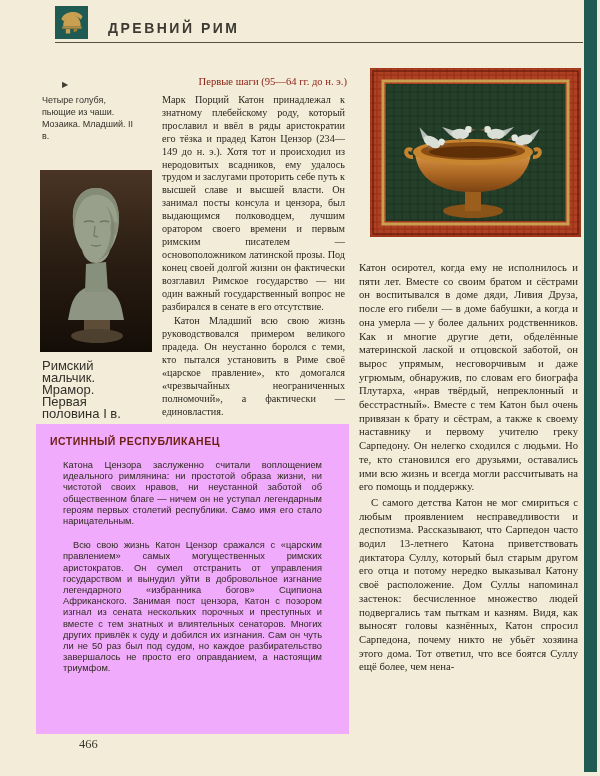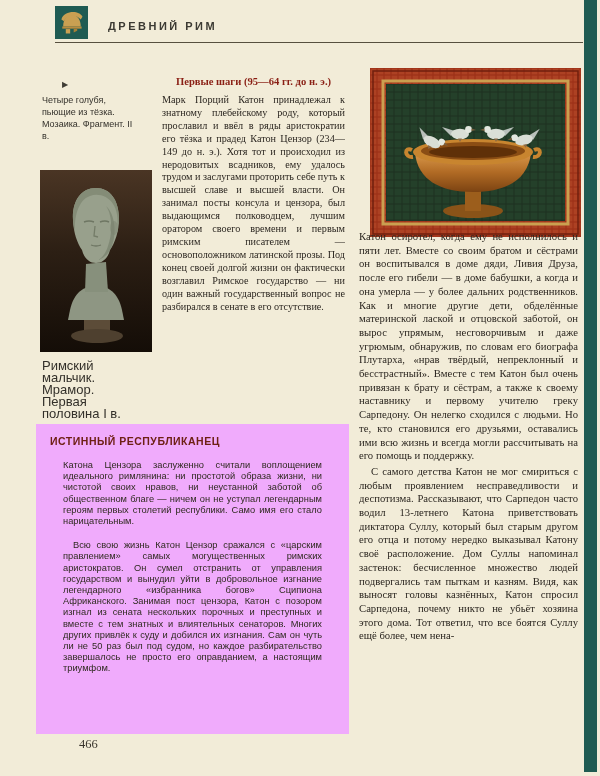--- a/index.html
+++ b/index.html
@@ -18,21 +18,21 @@
   .header-tile {
     position:absolute; left:55px; top:6px;
     width:33px; height:33px;
     background:#1f5b52;
     display:flex; align-items:center; justify-content:center;
   }
   .header-tile svg { width:29px; height:29px; }
   .chapter-title {
     position:absolute; left:108px; top:20px;
     font-family:"Liberation Sans", sans-serif;
-    font-size:11px; font-weight:bold;
+    font-size:14px; font-weight:bold;
     letter-spacing:2.5px;
     color:#3c3a33;
     text-transform:uppercase;
   }
   .header-rule {
     position:absolute; left:55px; top:42px;
     width:528px; height:1px;
     background:#57503f;
   }
   .caption-block {
@@ -53,39 +53,39 @@
   .bust-caption {
     position:absolute; left:42px; top:360px; width:98px;
     font-family:"Liberation Sans", sans-serif;
     font-size:13px; line-height:12px; color:#33302a;
   }
   .mid-col {
     position:absolute; left:160px; top:76px;
     width:187px; height:348px; overflow:hidden;
   }
   .article-heading {
-    margin:0 0 7px; text-align:center;
-    font-size:10.6px; font-weight:bold;
+    margin:0 0 7px; text-align:right;
+    font-size:10.6px; font-weight:normal;
     color:#8a1f14;
   }
   .body-text {
     margin:0 2px 2px;
     font-size:10.2px; line-height:12.9px;
     text-align:justify;
     color:#2b2620;
     text-indent:12px;
   }
   .body-text.first { text-indent:0; }
   .mosaic-figure {
     position:absolute; left:370px; top:68px;
     width:211px; height:169px; margin:0;
   }
   .mosaic-figure svg { width:100%; height:100%; display:block; }
   .right-col {
-    position:absolute; left:357px; top:230px;
+    position:absolute; left:357px; top:261px;
     width:223px; height:498px; overflow:hidden;
   }
   .right-col .body-text { font-size:10.7px; line-height:13.7px; }
   .sidebar {
     position:absolute; left:36px; top:424px;
     width:313px; height:310px;
     background:#f0abfc;
     box-sizing:border-box;
     padding:11px 14px 8px;
     overflow:hidden;
@@ -122,21 +122,21 @@
     <rect x="6" y="21" width="22" height="2.5" fill="#b88c3e"></rect>
     <path d="M10 24 L10 29 L15 29 L15 24 Z" fill="#c9a052"></path>
     <path d="M19 24 L19 28 L23 26 L23 24 Z" fill="#a57f36"></path>
   </svg>
 </div>
 <span class="chapter-title">Древний Рим</span>
 <div class="header-rule"></div>
 
 <div class="caption-block">
   <span class="pointer">▶</span>
-  <span class="caption-text">Четыре голубя, пьющие из тёзка. Мозаика. Фрагмент. II в.</span>
+  <span class="caption-text">Четыре голубя, пьющие из чаши. Мозаика. Младший. II в.</span>
 </div>
 
 <figure class="bust-figure">
   <svg viewBox="0 0 112 182" preserveAspectRatio="none">
     <defs>
       <linearGradient id="bustbg" x1="0" y1="0" x2="0" y2="1">
         <stop offset="0" stop-color="#4a3524"></stop>
         <stop offset="0.45" stop-color="#2c1f14"></stop>
         <stop offset="1" stop-color="#140d07"></stop>
       </linearGradient>
@@ -155,20 +155,21 @@
     <rect x="44" y="150" width="26" height="12" fill="#5c4c38"></rect>
     <ellipse cx="57" cy="166" rx="26" ry="7" fill="#4e402f"></ellipse>
   </svg>
 </figure>
 
 <div class="bust-caption">Римский мальчик. Мрамор. Первая половина I в.</div>
 
 <section class="mid-col">
   <h2 class="article-heading">Первые шаги (95—64 гг. до н. э.)</h2>
   <p class="body-text first">Марк Порций Катон принадлежал к знатному плебейскому роду, который прославил и ввёл в ряды аристократии его тёзка и прадед Катон Цензор (234—149 до н. э.). Хотя тот и происходил из неродовитых всадников, ему удалось трудом и заслугами проторить себе путь к высшей славе и высшей власти. Он занимал посты консула и цензора, был выдающимся полководцем, лучшим оратором своего времени и первым римским писателем — основоположником латинской прозы. Под конец своей долгой жизни он фактически возглавил Римское государство — ни один важный государственный вопрос не разбирался в сенате в его отсутствие.</p>
+  <p class="body-text">Катон Младший всю свою жизнь руководствовался примером великого прадеда. Он неустанно боролся с теми, кто пытался установить в Риме своё «царское правление», кто домогался «чрезвычайных неограниченных полномочий», а фактически — единовластия.</p>
 </section>
 
 <figure class="mosaic-figure">
   <svg viewBox="0 0 211 169" preserveAspectRatio="none">
     <defs>
       <pattern id="frameT" width="7" height="7" patternUnits="userSpaceOnUse">
         <rect width="7" height="7" fill="#9c3017"></rect>
         <rect x="0.6" y="0.6" width="5.8" height="5.8" fill="#ad4123"></rect>
       </pattern>
       <pattern id="greenT" width="8" height="8" patternUnits="userSpaceOnUse">

